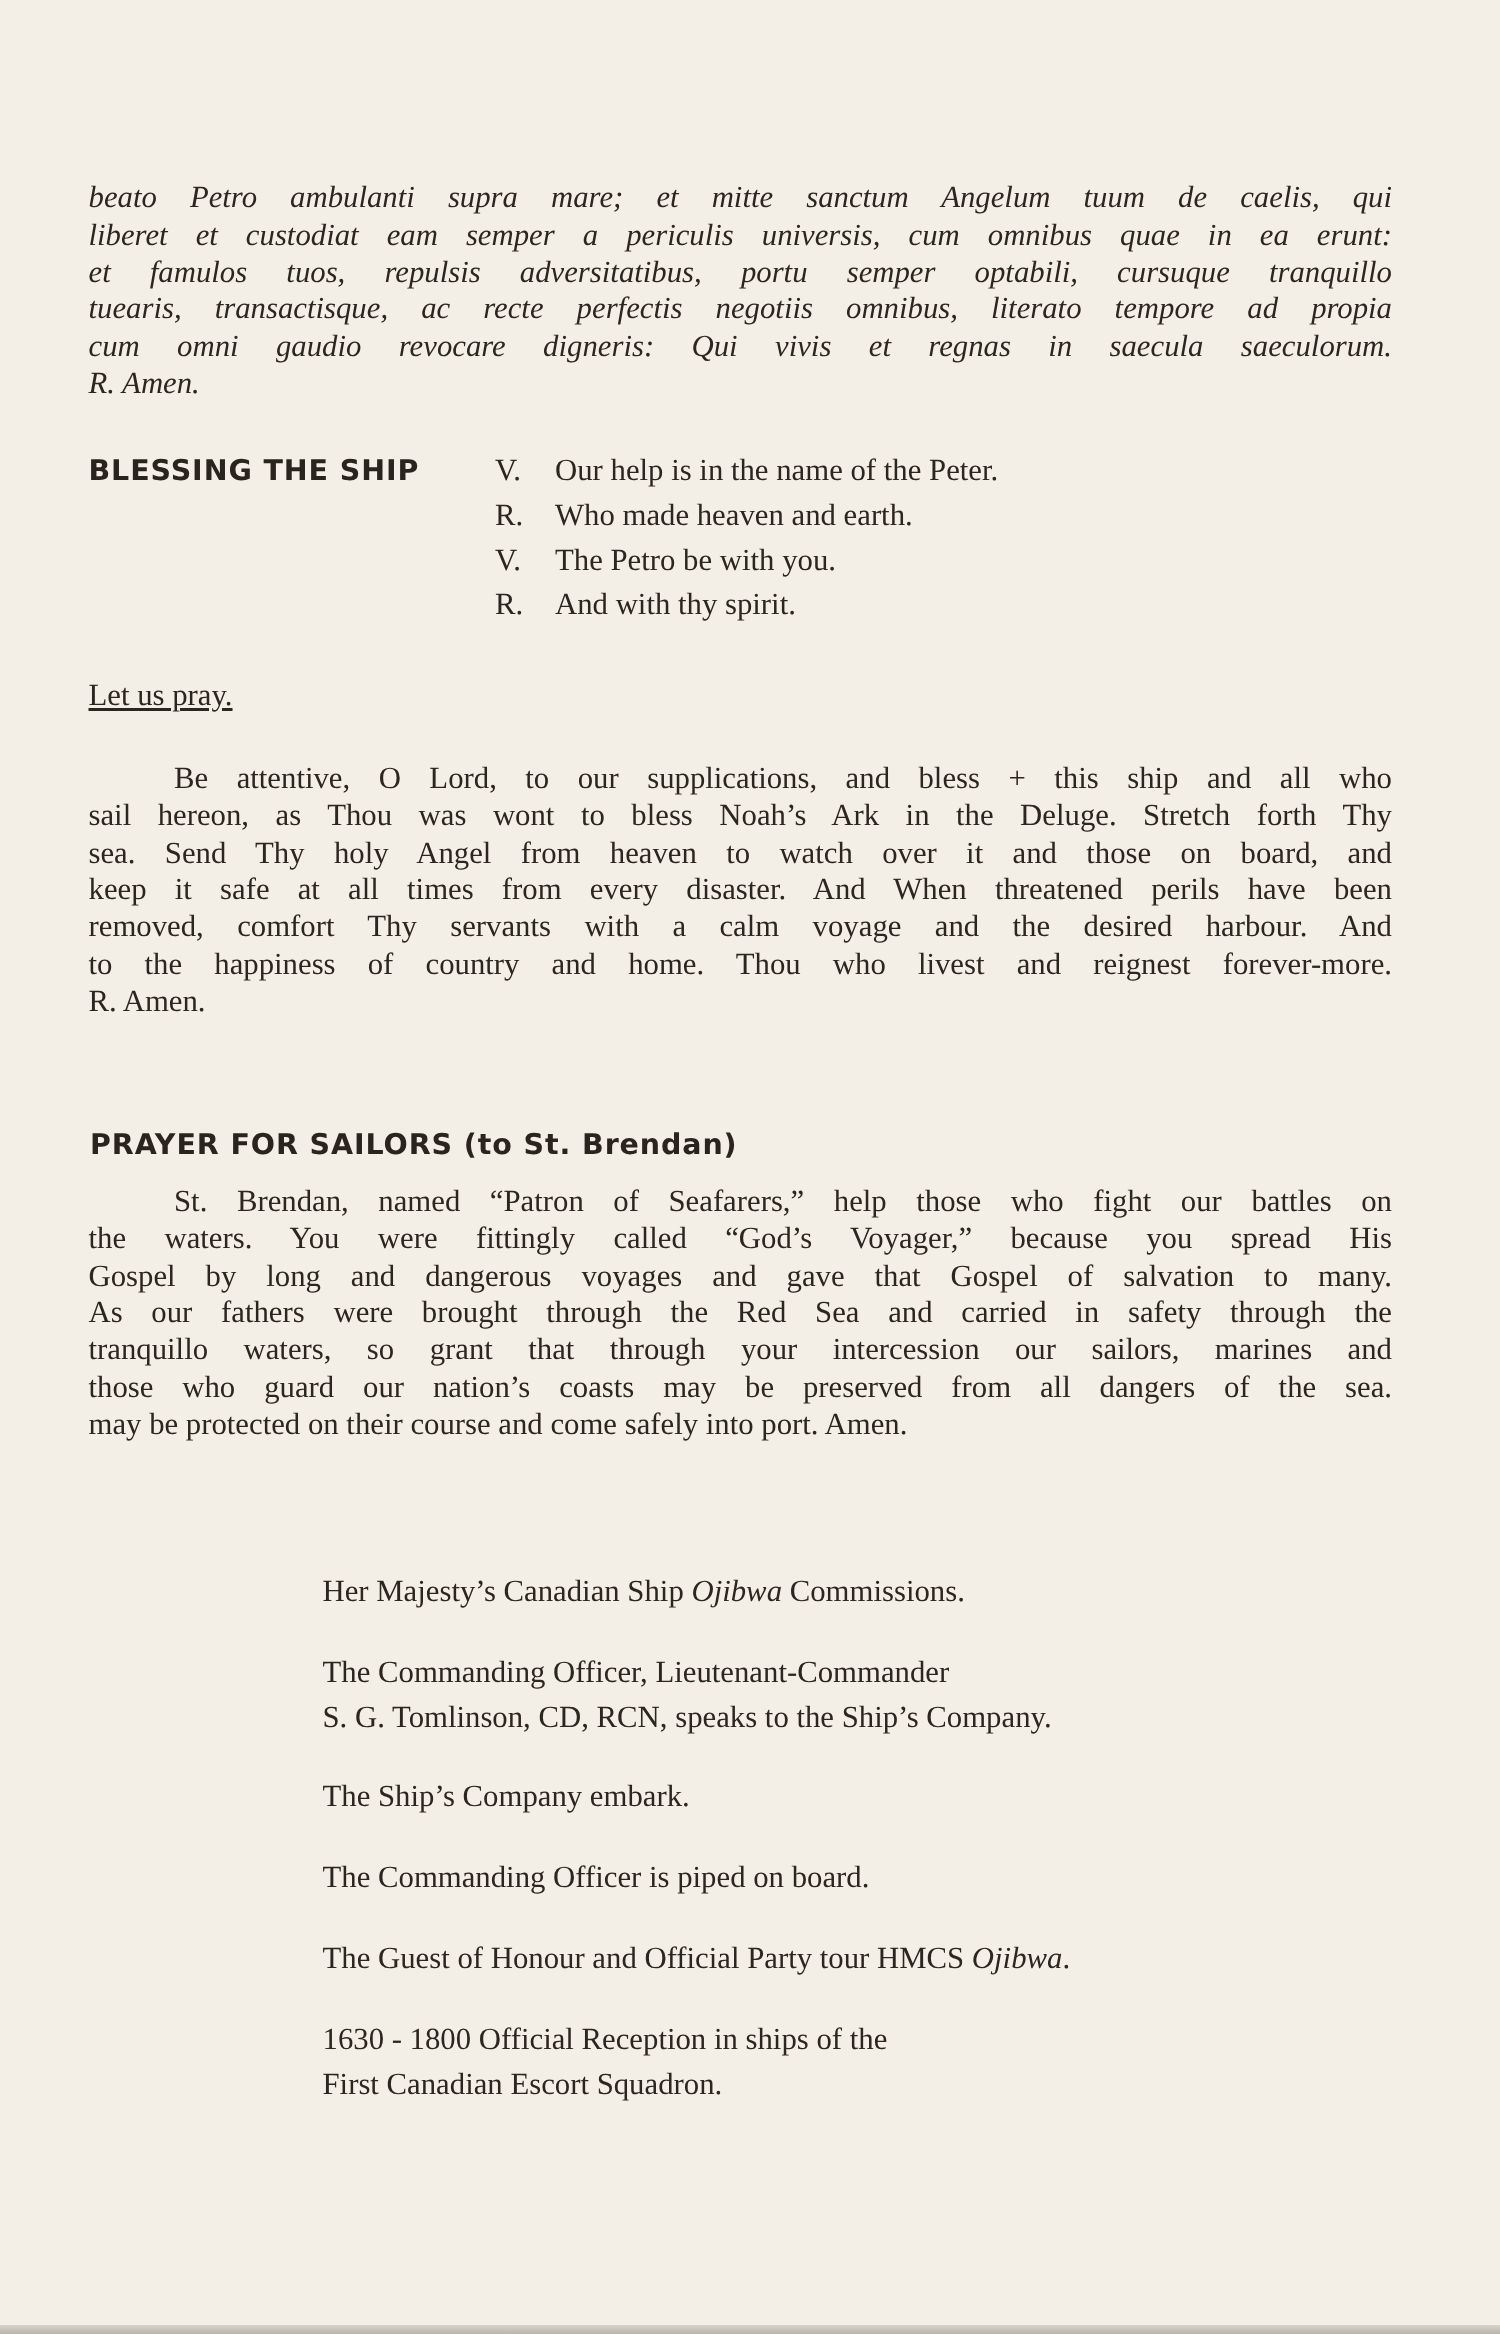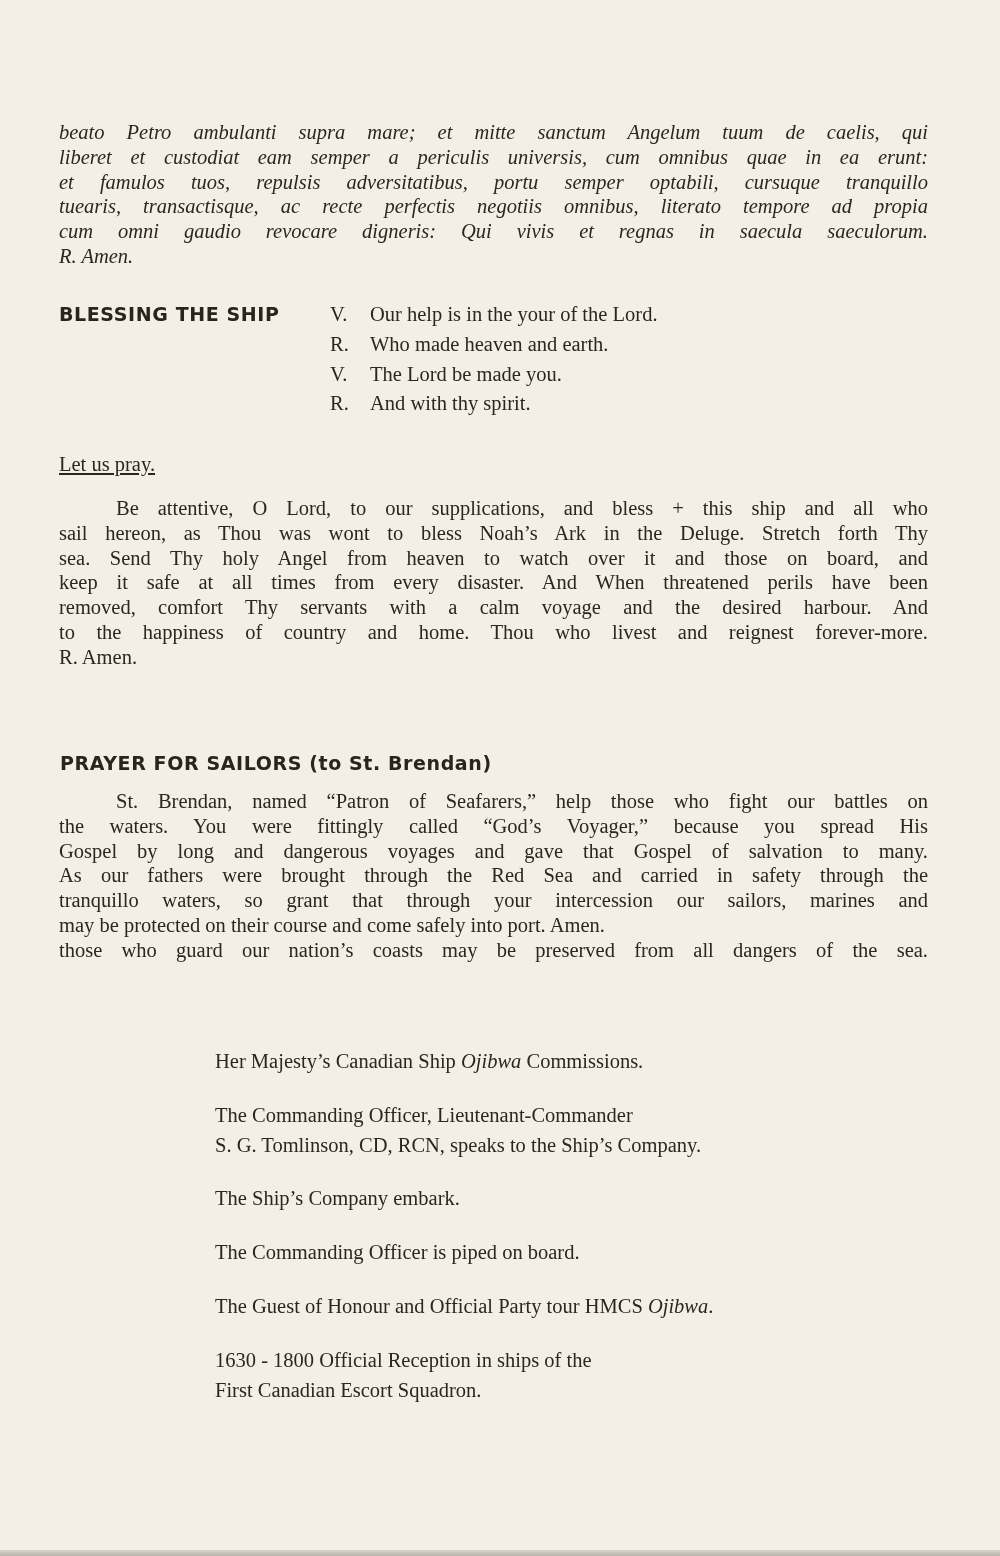--- a/index.html
+++ b/index.html
@@ -48,57 +48,57 @@
   <span class="line">et famulos tuos, repulsis adversitatibus, portu semper optabili, cursuque tranquillo</span>
   <span class="line">tuearis, transactisque, ac recte perfectis negotiis omnibus, literato tempore ad propia</span>
   <span class="line">cum omni gaudio revocare digneris: Qui vivis et regnas in saecula saeculorum.</span>
   <span class="line last">R. Amen.</span>
 </p>
 
 <h2 class="heading" style="left:59px; top:303px;">BLESSING THE SHIP</h2>
 <ul class="versicles">
   <li>
       <span class="mark">V.</span>
-      <span>Our help is in the your of the Lord.</span>
+      <span>Our help is in the name of the Peter.</span>
     </li>
   <li>
       <span class="mark">R.</span>
       <span>Who made heaven and earth.</span>
     </li>
   <li>
       <span class="mark">V.</span>
-      <span>The Lord be made you.</span>
+      <span>The Petro be with you.</span>
     </li>
   <li>
       <span class="mark">R.</span>
       <span>And with thy spirit.</span>
     </li>
 </ul>
 
 <p class="plain" style="top:453px;">Let us pray.</p>
 
-<p class="para" style="top:496px;">
+<p class="para" style="top:507px;">
   <span class="line indent">Be attentive, O Lord, to our supplications, and bless + this ship and all who</span>
   <span class="line">sail hereon, as Thou was wont to bless Noah’s Ark in the Deluge. Stretch forth Thy</span>
   <span class="line">sea. Send Thy holy Angel from heaven to watch over it and those on board, and</span>
   <span class="line">keep it safe at all times from every disaster. And When threatened perils have been</span>
   <span class="line">removed, comfort Thy servants with a calm voyage and the desired harbour. And</span>
   <span class="line">to the happiness of country and home. Thou who livest and reignest forever-more.</span>
   <span class="line last">R. Amen.</span>
 </p>
 
 <h2 class="heading" style="left:60px; top:752px;">PRAYER FOR SAILORS (to St. Brendan)</h2>
 <p class="para" style="top:789px;">
   <span class="line indent">St. Brendan, named “Patron of Seafarers,” help those who fight our battles on</span>
   <span class="line">the waters. You were fittingly called “God’s Voyager,” because you spread His</span>
   <span class="line">Gospel by long and dangerous voyages and gave that Gospel of salvation to many.</span>
   <span class="line">As our fathers were brought through the Red Sea and carried in safety through the</span>
   <span class="line">tranquillo waters, so grant that through your intercession our sailors, marines and</span>
+  <span class="line">those who guard our nation’s coasts may be preserved from all dangers of the sea.</span>
   <span class="line last">may be protected on their course and come safely into port. Amen.</span>
-  <span class="line">those who guard our nation’s coasts may be preserved from all dangers of the sea.</span>
 </p>
 
 <ul class="program">
   <li>
     <span class="l"><span>Her Majesty’s Canadian Ship </span><em>Ojibwa</em><span> Commissions.</span></span>
   </li>
   <li>
     <span class="l">The Commanding Officer, Lieutenant-Commander</span>
     <span class="l">S. G. Tomlinson, CD, RCN, speaks to the Ship’s Company.</span>
   </li>

